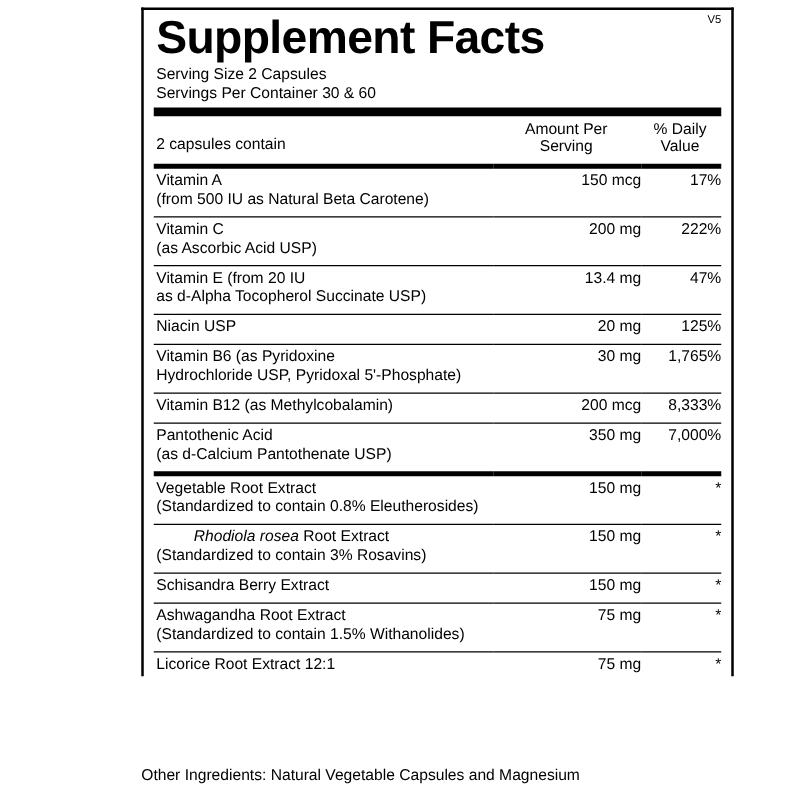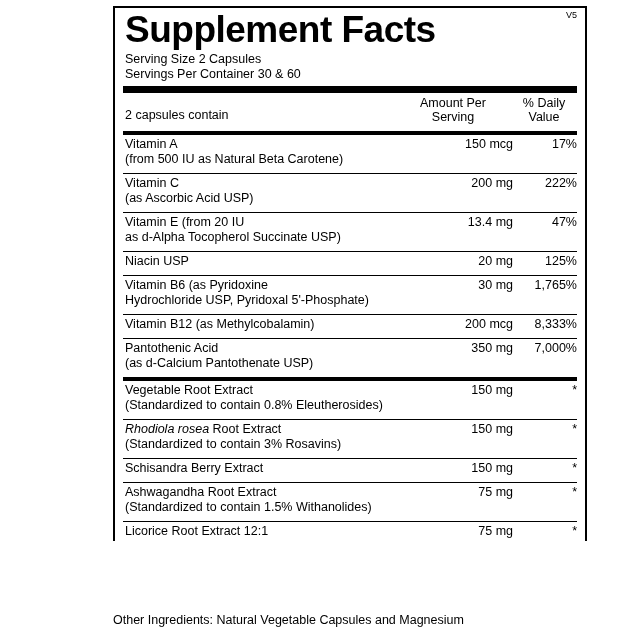--- a/index.html
+++ b/index.html
@@ -113,20 +113,21 @@
     height: 0;
     line-height: 0;
     font-size: 0;
   }
   .sub {
     display: block;
     line-height: 15px;
   }
   .ital {
     font-style: italic;
+    margin-left: 30px;
   }
   #other {
     position: absolute;
     left: 113px;
     top: 612px;
     width: 405px;
     font-size: 12.5px;
     line-height: 16px;
     text-align: justify;
   }

